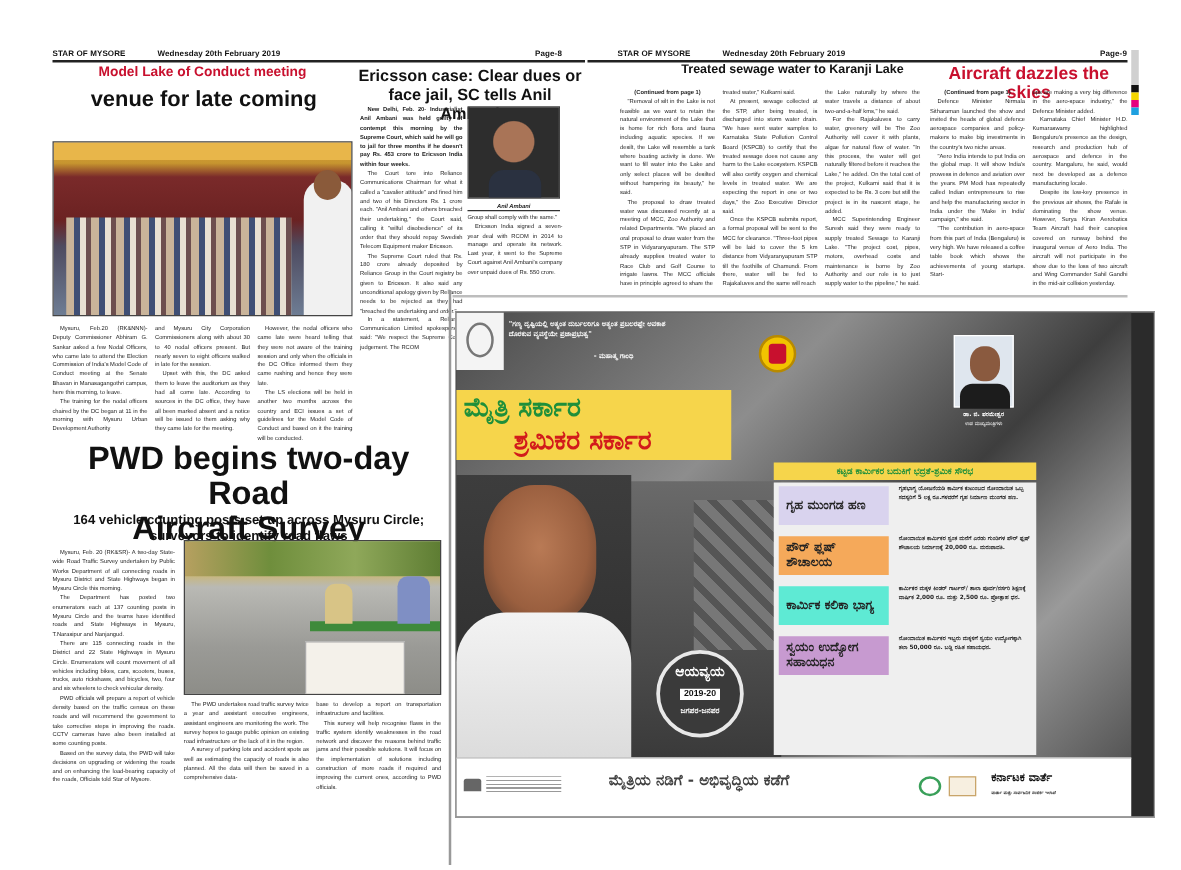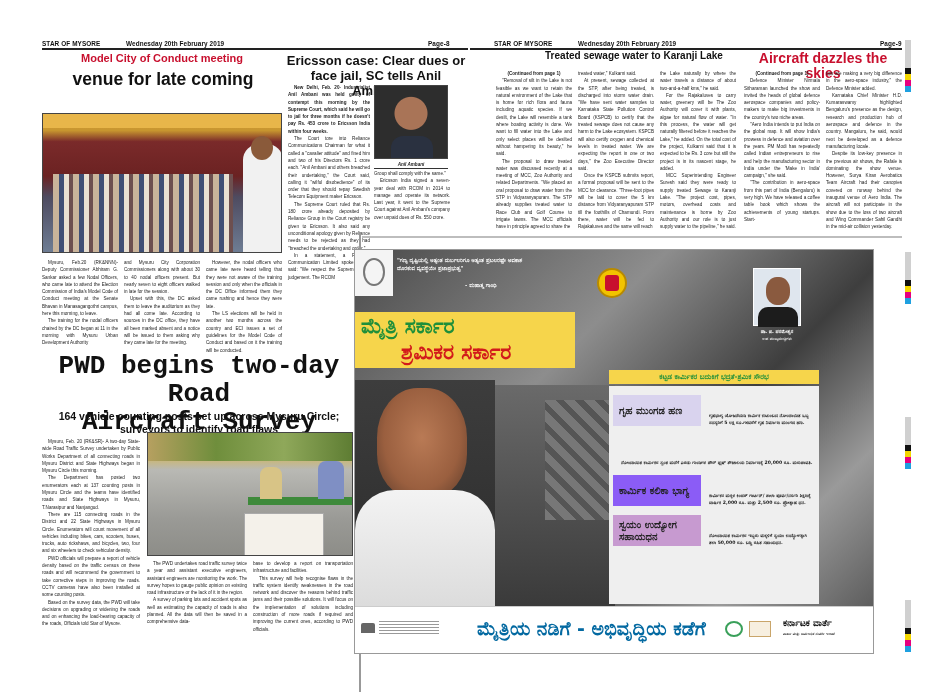--- a/index.html
+++ b/index.html
@@ -13,34 +13,34 @@
 .body p.noind{text-indent:0}
 .photo{overflow:hidden;border:1px solid #444}
 .hl{font-weight:bold;color:#111;text-align:center;line-height:1.08}
 .kicker{color:#c8102e;font-weight:bold;text-align:center}
 .regmarks{width:6px}
 .regmarks div{height:6px}
 
 .ad{background:#2b2b2b;overflow:hidden}
 .ad .bw{background:linear-gradient(135deg,#4a4a4a 0%,#8d8d8d 35%,#3e3e3e 60%,#9a9a9a 80%,#555 100%)}
 .kn{font-family:"DejaVu Sans",sans-serif;font-weight:bold}
-.benefit{display:flex;align-items:flex-end;height:37px;margin:0 4px 3px 4px}
+.benefit{display:flex;align-items:flex-start;height:37px;margin:0 4px 3px 4px}
 .benefit .tag{width:88px;height:31px;padding:2px 6px;font-size:10px;line-height:12px;color:#222;font-weight:bold;display:flex;align-items:center;position:relative}
 .benefit .tag:after{content:"";position:absolute;right:-5px;top:11px;border-left:5px solid currentColor;border-top:5px solid transparent;border-bottom:5px solid transparent;opacity:0}
 .benefit .desc{flex:1;font-size:4.6px;line-height:6.5px;padding-left:8px;color:#222;font-weight:bold}
 </style>
 </head>
 <body>
 
 <div class="abs mast" style="left:42px;top:40px">STAR OF MYSORE</div>
 <div class="abs mast" style="left:126px;top:40px;font-weight:bold">Wednesday 20th February  2019</div>
 <div class="abs mast" style="left:428px;top:40px">Page-8</div>
 <div class="abs rule" style="left:42px;top:48px;width:426px"></div>
 
-<div class="abs kicker" style="left:42px;top:52px;width:240px;font-size:11px">Model City of Conduct meeting</div>
+<div class="abs kicker" style="left:42px;top:52px;width:240px;font-size:11px">Model Lake of Conduct meeting</div>
 <div class="abs hl" style="left:40px;top:66px;width:246px;font-size:17.5px">
   <div style="margin-top:4px">venue for late coming</div>
 </div>
 <div class="abs photo" style="left:42px;top:113px;width:240px;height:140px;background:linear-gradient(180deg,#d9a23a 0%,#c7952f 12%,#7a2a2a 20%,#6b2222 45%,#4e4b60 60%,#6e7d94 100%)" title="DC addressing nodal officers in auditorium">
   <div class="abs" style="left:0;top:0;width:100%;height:14px;background:#e8b64a"></div>
   <div class="abs" style="left:10px;top:60px;width:180px;height:80px;background:repeating-linear-gradient(90deg,#c9b49a 0 6px,#3f4f75 6px 11px,#e8e0d2 11px 16px,#6d4f4f 16px 20px)"></div>
   <div class="abs" style="left:200px;top:30px;width:40px;height:110px;background:#f1f1f1;border-radius:16px 16px 0 0"></div>
   <div class="abs" style="left:208px;top:22px;width:22px;height:24px;background:#8a5a3a;border-radius:50%"></div>
 </div>
 
@@ -67,21 +67,21 @@
 <div class="abs photo" style="left:374px;top:85px;width:74px;height:74px;background:radial-gradient(circle at 50% 38%,#a97457 0 16px,#2d2d2d 17px),linear-gradient(#222,#222)">
   <div class="abs" style="left:16px;top:50px;width:42px;height:24px;background:#2a3140;border-radius:12px 12px 0 0"></div>
 </div>
 <div class="abs body" style="left:374px;top:161px;width:74px;text-align:center;font-style:italic;font-weight:bold">Anil Ambani</div>
 <div class="abs" style="left:374px;top:168px;width:74px;height:1px;background:#333"></div>
 <div class="abs body" style="left:374px;top:170px;width:76px">
   <p class="noind">Group shall comply with the same."</p>
   <p>Ericsson India signed a seven-year deal with RCOM in 2014 to manage and operate its network. Last year, it went to the Supreme Court against Anil Ambani's company over unpaid dues of Rs. 550 crore.</p>
 </div>
 
-<div class="abs hl" style="left:38px;top:352px;width:322px;font-size:26px;font-family:Liberation Mono, monospace">
+<div class="abs hl" style="left:38px;top:352px;width:322px;font-size:26px;font-family:Liberation Sans, sans-serif">
   <div>PWD begins two-day Road</div>
   <div>Aircraft Survey</div>
 </div>
 <div class="abs hl" style="left:40px;top:410px;width:318px;font-size:10.5px;line-height:13px">164 vehicle counting posts set up across Mysuru Circle; surveyors to identify road flaws</div>
 <div class="abs body" style="left:42px;top:438px;width:98px">
   <p>Mysuru, Feb. 20 (RK&amp;SR)- A two-day State-wide Road Traffic Survey undertaken by Public Works Department of all connecting roads in Mysuru District and State Highways began in Mysuru Circle this morning.</p>
   <p>The Department has posted two enumerators each at 137 counting posts in Mysuru Circle and the teams have identified roads and State Highways in Mysuru, T.Narasipur and Nanjangud.</p>
   <p>There are 115 connecting roads in the District and 22 State Highways in Mysuru Circle. Enumerators will count movement of all vehicles including bikes, cars, scooters, buses, trucks, auto rickshaws, and bicycles, two, four and six wheelers to check vehicular density.</p>
   <p>PWD officials will prepare a report of vehicle density based on the traffic census on these roads and will recommend the government to take corrective steps in improving the roads. CCTV cameras have also been installed at some counting posts.</p>
   <p>Based on the survey data, the PWD will take decisions on upgrading or widening the roads and on enhancing the load-bearing capacity of the roads, Officials told Star of Mysore.</p>
@@ -162,21 +162,21 @@
 </div>
 <div class="abs regmarks" style="left:905px;top:600px">
   <div style="height: 28px; background: rgb(208, 208, 208);"></div>
     <div style="background: rgb(17, 17, 17);"></div>
     <div style="background: rgb(244, 214, 0);"></div>
     <div style="background: rgb(230, 0, 126);"></div>
     <div style="background: rgb(30, 160, 224);"></div>
 </div>
 
 <div class="abs" style="left:362px;top:236px;width:540px;height:2px;background:#bdbdbd"></div>
-<div class="abs ad" style="left:354px;top:249px;width:520px;height:405px;border:1px solid #999">
+<div class="abs ad" style="left:364px;top:249px;width:560px;height:405px;border:1px solid #999">
 
   <div class="abs bw" style="left:0;top:0;width:540px;height:356px"></div>
   <div class="abs" style="left:60px;top:135px;width:200px;height:221px;background:linear-gradient(180deg,#6a6a6a,#3a3a3a)"></div>
   <div class="abs" style="left:190px;top:150px;width:150px;height:120px;background:repeating-linear-gradient(45deg,#777 0 8px,#555 8px 14px)"></div>
 
   <div class="abs" style="left:0;top:0;width:38px;height:46px;background:#f4f4f4">
     <div class="abs" style="left:8px;top:8px;width:22px;height:28px;border:2px solid #777;border-radius:50%"></div>
   </div>
   <div class="abs kn" style="left:42px;top:6px;width:130px;font-size:5.5px;line-height:8px;color:#fff">"ಗಣ್ಯ ದೃಷ್ಟಿಯಲ್ಲಿ ಅತ್ಯಂತ ದುರ್ಬಲರಿಗೂ ಅತ್ಯಂತ ಪ್ರಬಲರಷ್ಟೇ ಅವಕಾಶ ದೊರಕುವ ವ್ಯವಸ್ಥೆಯೇ ಪ್ರಜಾಪ್ರಭುತ್ವ"</div>
   <div class="abs kn" style="left:110px;top:32px;font-size:5.5px;color:#fff">- ಮಹಾತ್ಮ ಗಾಂಧಿ</div>
@@ -189,51 +189,57 @@
     <div class="abs" style="left:0;top:0;width:100%;height:100%;background:#f6d54b"></div>
     <div class="abs kn" style="left:6px;top:2px;font-size:21px;color:#1f8f3a">ಮೈತ್ರಿ ಸರ್ಕಾರ</div>
     <div class="abs kn" style="left:46px;top:28px;font-size:21px;color:#d21b1b">ಶ್ರಮಿಕರ ಸರ್ಕಾರ</div>
   </div>
 
   <div class="abs" style="left:0;top:130px;width:140px;height:226px;background:linear-gradient(180deg,#3d3d3d 0%,#2b2b2b 100%)">
     <div class="abs" style="left:22px;top:8px;width:90px;height:110px;background:radial-gradient(ellipse at 50% 45%,#b97a55 0%,#9a5f3f 60%,#5a3a2a 100%);border-radius:45% 45% 40% 40%"></div>
     <div class="abs" style="left:0;top:110px;width:140px;height:116px;background:linear-gradient(180deg,#f3f3f3,#dcdcdc);border-radius:40px 40px 0 0"></div>
   </div>
 
+  <div class="abs" style="left:160px;top:270px;width:70px;height:70px;border-radius:50%;background:#3a3a3a;border:3px solid #e8e8e8;color:#fff;text-align:center">
+    <div class="kn" style="font-size:11px;margin-top:8px">ಆಯವ್ಯಯ</div>
+    <div style="display:inline-block;background:#fff;color:#111;font-size:7px;font-weight:bold;padding:1px 3px;margin-top:2px">2019-20</div>
+    <div class="kn" style="font-size:6px;margin-top:3px">ಜಗಪರ-ಜನಪರ</div>
+  </div>
 
   <div class="abs" style="left:398px;top:18px;width:48px;height:58px;background:#dfe6ee;border:1px solid #fff">
     <div class="abs" style="left:12px;top:8px;width:24px;height:28px;background:#8a5a3f;border-radius:45%"></div>
     <div class="abs" style="left:4px;top:38px;width:40px;height:20px;background:#1c1c1c;border-radius:10px 10px 0 0"></div>
   </div>
   <div class="abs kn" style="left:392px;top:79px;width:60px;text-align:center;font-size:4.8px;color:#fff">ಡಾ. ಜಿ. ಪರಮೇಶ್ವರ</div>
   <div class="abs kn" style="left:392px;top:86px;width:60px;text-align:center;font-size:4px;color:#ddd">ಉಪ ಮುಖ್ಯಮಂತ್ರಿಗಳು</div>
 
   <div class="abs" style="left:254px;top:120px;width:210px;height:14px;background:#f6d54b;display:flex;align-items:center;justify-content:center">
     <span class="kn" style="font-size:7px;color:#1f8f3a">ಕಟ್ಟಡ ಕಾರ್ಮಿಕರ ಬದುಕಿಗೆ ಭದ್ರತೆ-ಶ್ರಮಿಕ ಸೌರಭ</span>
   </div>
   <div class="abs" style="left:254px;top:136px;width:210px;height:218px;background:#efefef;padding-top:3px">
     <div class="benefit">
       <div class="tag kn" style="background:#d9d3ee">ಗೃಹ ಮುಂಗಡ ಹಣ</div>
       <div class="desc kn">ಗೃಹಭಾಗ್ಯ ಯೋಜನೆಯಡಿ ಕಾರ್ಮಿಕ ಕುಟುಂಬದ ನೋಂದಾಯಿತ ಒಬ್ಬ ಸದಸ್ಯರಿಗೆ 5 ಲಕ್ಷ ರೂ.ಗಳವರೆಗೆ ಗೃಹ ನಿರ್ಮಾಣ ಮುಂಗಡ ಹಣ.</div>
     </div>
     <div class="benefit">
+      <div class="tag kn" style="background:#f5a95a">ಪೌರ್ ಫ್ಲಷ್ ಶೌಚಾಲಯ</div>
       <div class="desc kn">ನೋಂದಾಯಿತ ಕಾರ್ಮಿಕರ ಸ್ವಂತ ಮನೆಗೆ ಎರಡು ಗುಂಡಿಗಳ ಪೌರ್ ಫ್ಲಷ್ ಶೌಚಾಲಯ ನಿರ್ಮಾಣಕ್ಕೆ 20,000 ರೂ. ಮರುಪಾವತಿ.</div>
     </div>
     <div class="benefit">
-      <div class="tag kn" style="background:#8b5cf6">ಕಾರ್ಮಿಕ ಕಲಿಕಾ ಭಾಗ್ಯ</div>
+      <div class="tag kn" style="background:#5eead4">ಕಾರ್ಮಿಕ ಕಲಿಕಾ ಭಾಗ್ಯ</div>
       <div class="desc kn">ಕಾರ್ಮಿಕರ ಮಕ್ಕಳ ಕಿಂಡರ್ ಗಾರ್ಟನ್/ ಶಾಲಾ ಪೂರ್ವ/ನರ್ಸರಿ ಶಿಕ್ಷಣಕ್ಕೆ ವಾರ್ಷಿಕ 2,000 ರೂ. ಮತ್ತು 2,500 ರೂ. ಪ್ರೋತ್ಸಾಹ ಧನ.</div>
     </div>
     <div class="benefit">
       <div class="tag kn" style="background:#c79ad0">ಸ್ವಯಂ ಉದ್ಯೋಗ ಸಹಾಯಧನ</div>
       <div class="desc kn">ನೋಂದಾಯಿತ ಕಾರ್ಮಿಕರ ಇಬ್ಬರು ಮಕ್ಕಳಿಗೆ ಸ್ವಯಂ ಉದ್ಯೋಗಕ್ಕಾಗಿ ತಲಾ 50,000 ರೂ. ಬಡ್ಡಿ ರಹಿತ ಸಹಾಯಧನ.</div>
     </div>
   </div>
 
   <div class="abs" style="left:0;top:356px;width:540px;height:49px;background:#fff;border-top:1px solid #ccc">
     <div class="abs" style="left:6px;top:16px;width:14px;height:10px;background:#666;border-radius:2px 2px 0 0"></div>
     <div class="abs" style="left:24px;top:14px;width:60px;height:14px;background:repeating-linear-gradient(180deg,#999 0 1px,transparent 1px 3px)"></div>
-    <div class="abs kn" style="left:122px;top:10px;font-size:19px;color:#0369a1">ಮೈತ್ರಿಯ ನಡಿಗೆ - ಅಭಿವೃದ್ಧಿಯ ಕಡೆಗೆ</div>
+    <div class="abs kn" style="left:122px;top:10px;font-size:12px;color:#404040">ಮೈತ್ರಿಯ ನಡಿಗೆ - ಅಭಿವೃದ್ಧಿಯ ಕಡೆಗೆ</div>
     <div class="abs" style="left:370px;top:14px;width:18px;height:16px;border:2px solid #3aa05a;border-radius:50%"></div>
     <div class="abs" style="left:394px;top:14px;width:22px;height:16px;border:1px solid #c9a56a;background:#f7efe0"></div>
     <div class="abs kn" style="left:428px;top:11px;font-size:9px;color:#111">ಕರ್ನಾಟಕ ವಾರ್ತೆ</div>
     <div class="abs kn" style="left:428px;top:25px;font-size:3.6px;color:#333">ವಾರ್ತಾ ಮತ್ತು ಸಾರ್ವಜನಿಕ ಸಂಪರ್ಕ ಇಲಾಖೆ</div>
   </div>
 </div>
 
 </body></html>

